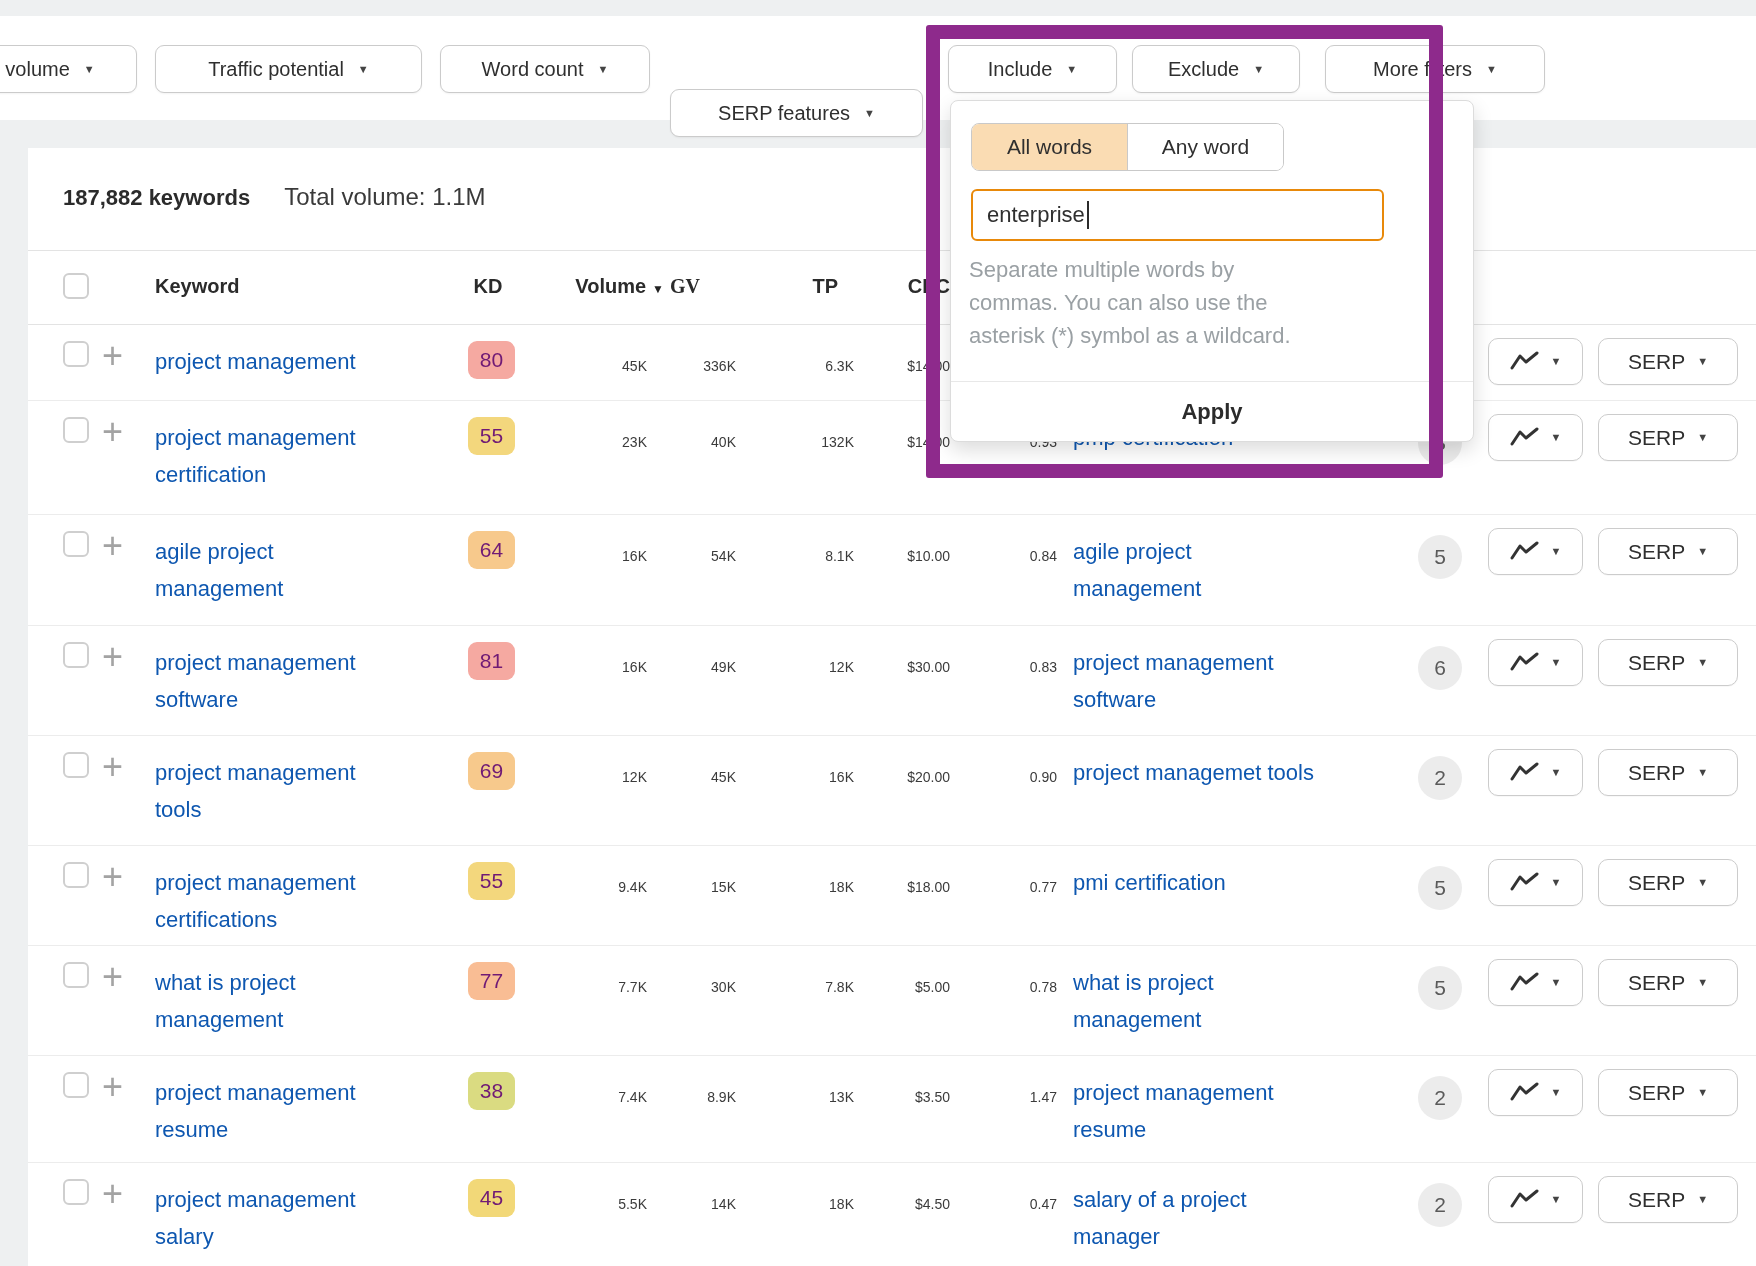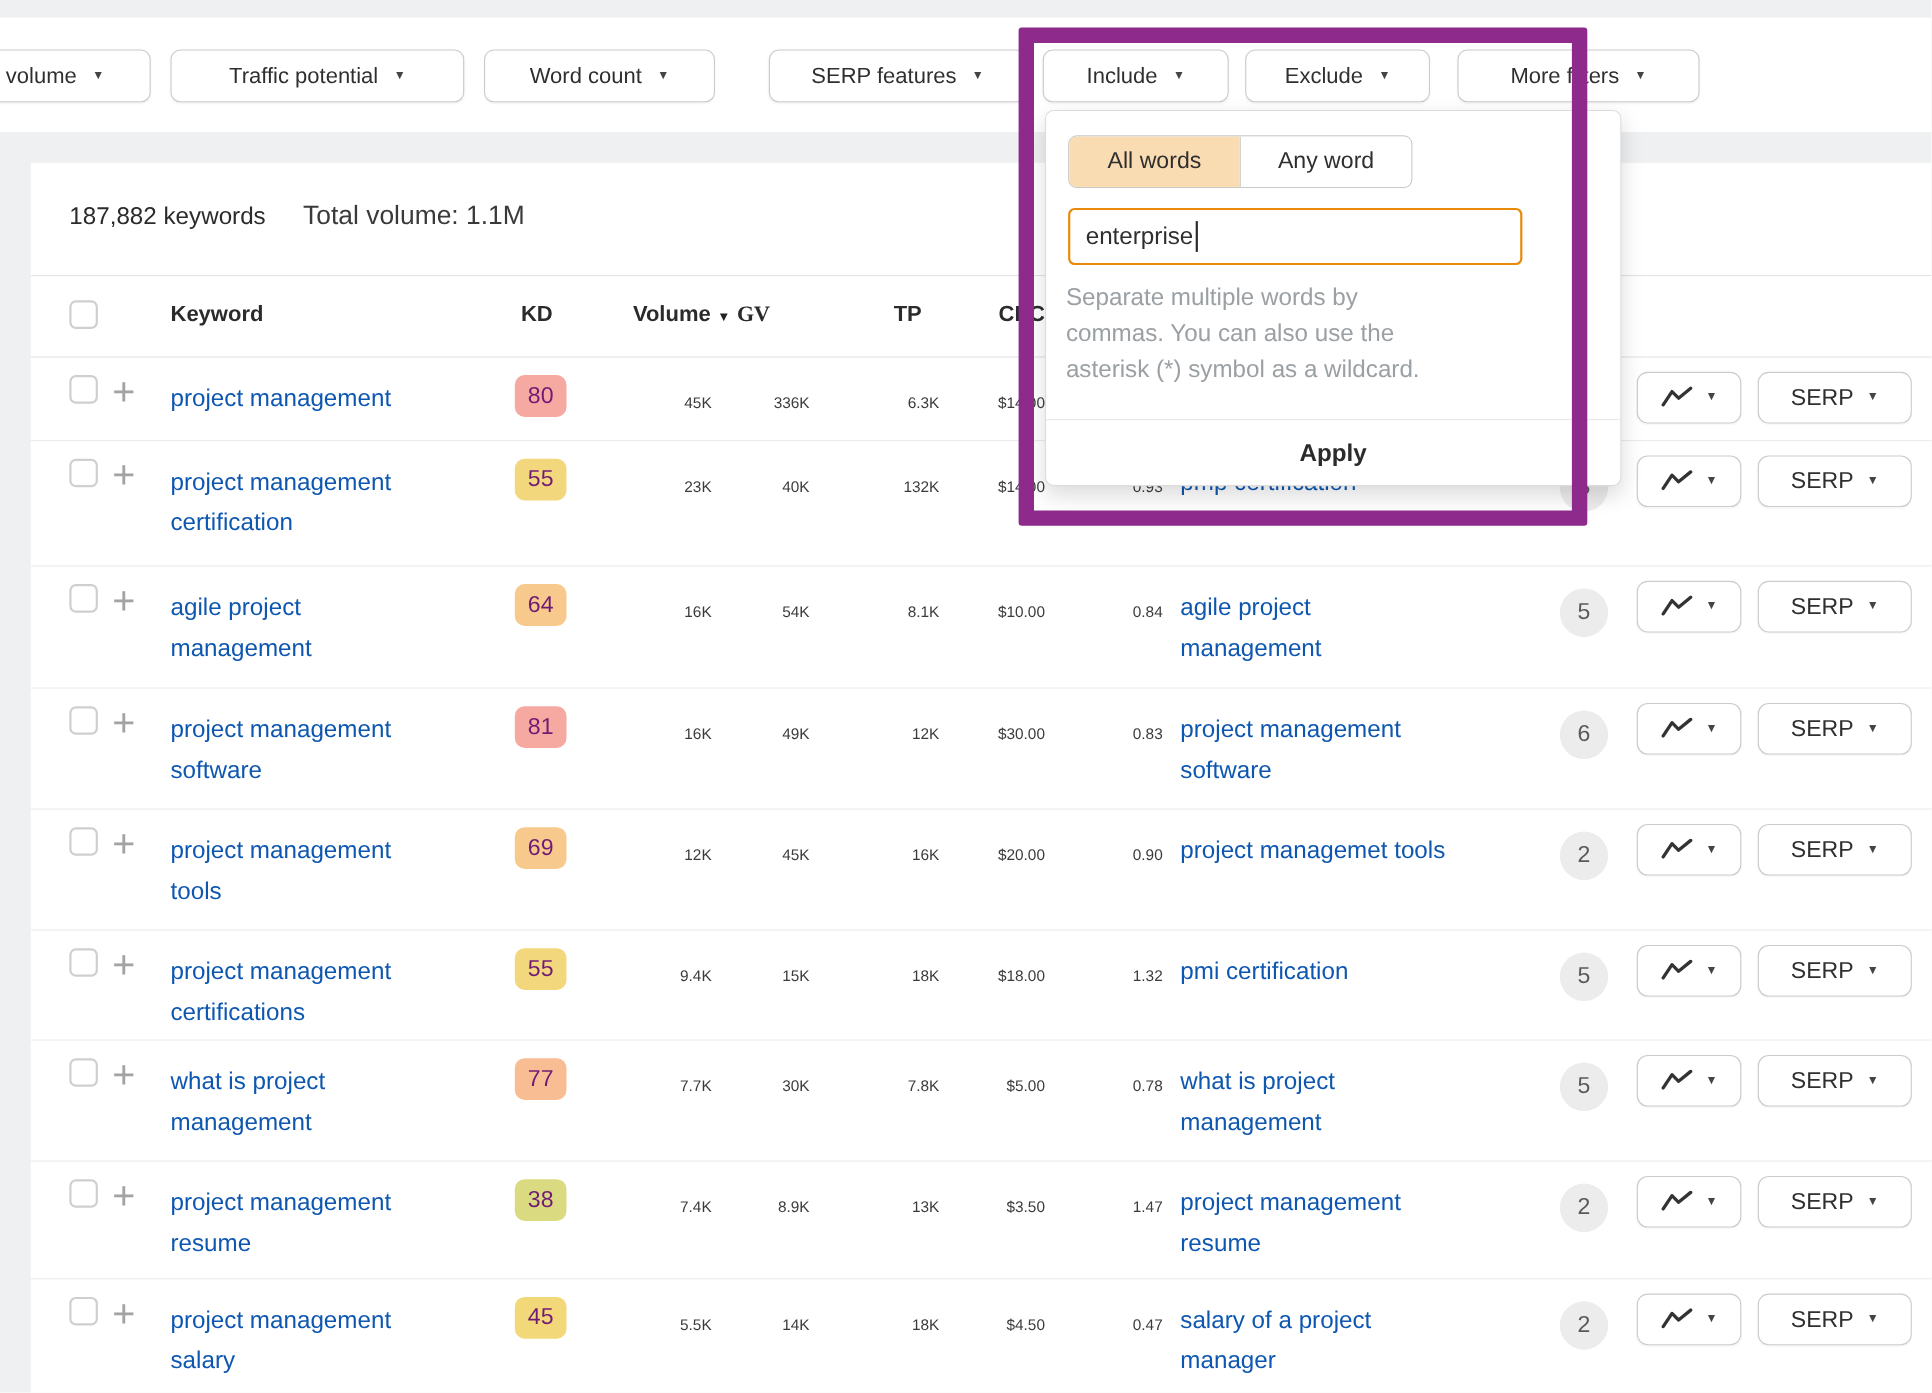--- a/index.html
+++ b/index.html
@@ -18,28 +18,28 @@
   .fbtn {
     position:absolute; top:45px; height:48px; background:#fff;
     border:1px solid #cbcbcb; border-radius:9px; display:flex; align-items:center;
     justify-content:center; gap:14px; font-size:20px; color:#2f2f2f;
     box-shadow:0 1px 2px rgba(0,0,0,.05); cursor:pointer; z-index:5;
   }
   .caret { font-size:11px; color:#444; line-height:1; }
   .f-volume   { left:-37px;  width:174px; }
   .f-traffic  { left:155px;  width:267px; }
   .f-wordcount{ left:440px;  width:210px; }
-  .f-serpfeat { left:699px;  width:234px; }
+  .f-serpfeat { left:670px;  width:253px;margin-top:44px; }
   .f-include  { left:948px;  width:169px; }
   .f-exclude  { left:1132px; width:168px; }
   .f-morefilters { left:1325px; width:220px; }
 
   
   .stats { position:absolute; left:63px; top:183px; display:flex; gap:34px; align-items:baseline; z-index:2;}
-  .stats .count { font-size:22px; font-weight:normal; color:#2b2b2b; }
+  .stats .count { font-size:22px; font-weight:bold; color:#2b2b2b; }
   .stats .total { font-size:24px; color:#3a3a3a; }
 
   
   .thead {
     position:absolute; left:28px; top:250px; width:1728px; height:75px;
     border-top:1px solid #e3e3e3; border-bottom:1px solid #e3e3e3; background:#fff; z-index:2;
   }
   .th { position:absolute; top:24px; font-size:20px; font-weight:bold; color:#2b2b2b; }
   .checkbox {
     width:26px; height:26px; border:2px solid #cfcfcf; border-radius:6px; background:#fff;
@@ -303,21 +303,21 @@
       <div class="row" style="top: 845px; height: 100px;">
     <div class="checkbox c c-check"></div>
     <div class="c c-plus">+</div>
     <div class="c c-kw kwlines link">project management
 certifications</div>
     <div class="c kd-badge" style="background: rgb(243, 215, 125);">55</div>
     <div class="c num c-volume">9.4K</div>
     <div class="c num c-gv">15K</div>
     <div class="c num c-tp">18K</div>
     <div class="c num c-cpc">$18.00</div>
-    <div class="c num c-cps">1.32</div>
+    <div class="c num c-cps">0.77</div>
     <div class="c c-parent kwlines link">pmi certification</div>
     <div class="c sf-badge">5</div>
     <div class="rowbtn btn-trend">
       <svg width="29" height="21" viewBox="0 0 29 21">
             <polyline points="2,17 10,5 16,11 27,2" fill="none" stroke="#333" stroke-width="3" stroke-linecap="round" stroke-linejoin="round"></polyline>
           </svg>
       <span class="caret">▼</span>
     </div>
     <div class="rowbtn btn-serp">
       <span>SERP</span>

